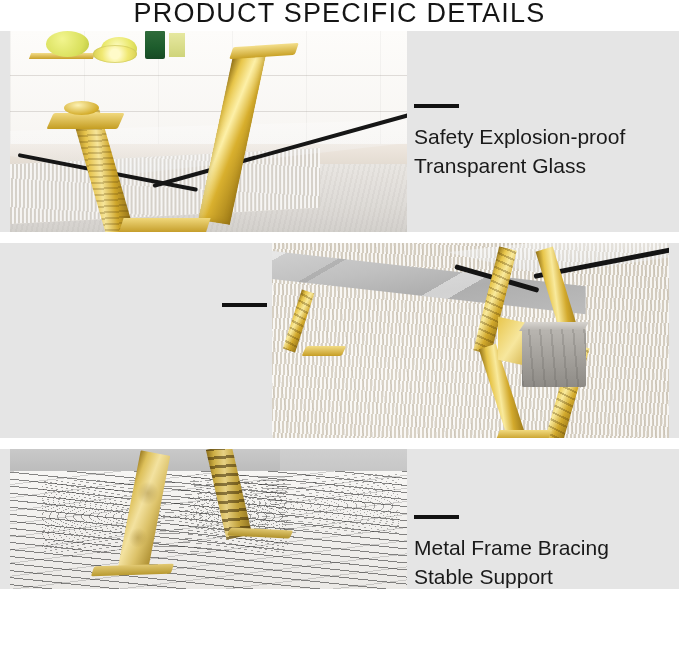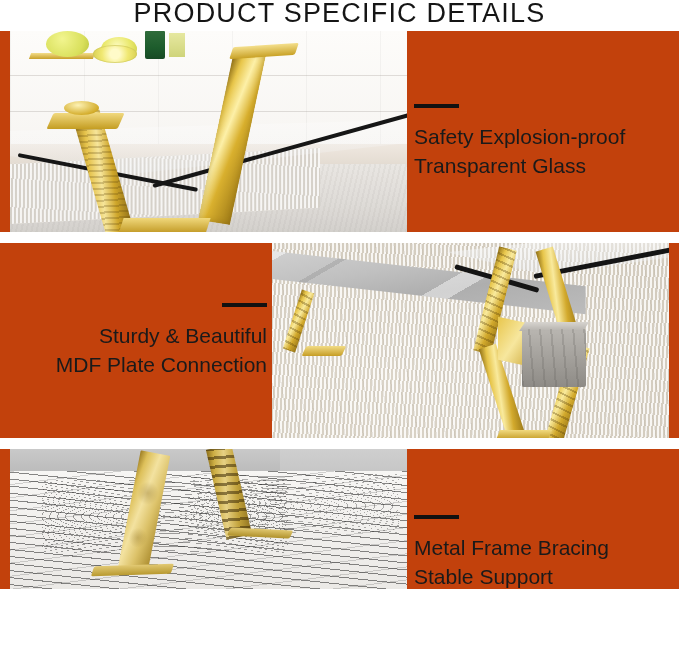--- a/index.html
+++ b/index.html
@@ -27,21 +27,21 @@
     color: #151515;
     font-weight: 400;
     white-space: nowrap;
   }
 
   
   .row {
     position: absolute;
     left: 0;
     width: 679px;
-    background: #c2410c;
+    background: #e5e5e5;
   }
   .row-1 { top: 31px;  height: 201px; }
   .row-2 { top: 243px; height: 195px; }
   .row-3 { top: 449px; height: 140px; }
 
   .photo {
     position: absolute;
     top: 0;
     height: 100%;
     overflow: hidden;
@@ -406,22 +406,20 @@
       <div class="s2-xleg s2-x4 tex"></div>
       <div class="s2-collar"></div>
       <div class="s2-block"></div>
       <div class="s2-bfoot"></div>
     </div>
   </div>
 
   <div class="caption caption-left">
     <div class="cap-inner">
       <div class="dash"></div>
-      <div class="cap-text">Sturdy &amp; Beautiful
-MDF Plate Connection</div>
     </div>
   </div>
 </div>
 
 <div class="row row-3">
 
   <div class="photo photo-left">
     <div class="scene3">
       <div class="s3-wall"></div>
       <div class="s3-wall2"></div>

